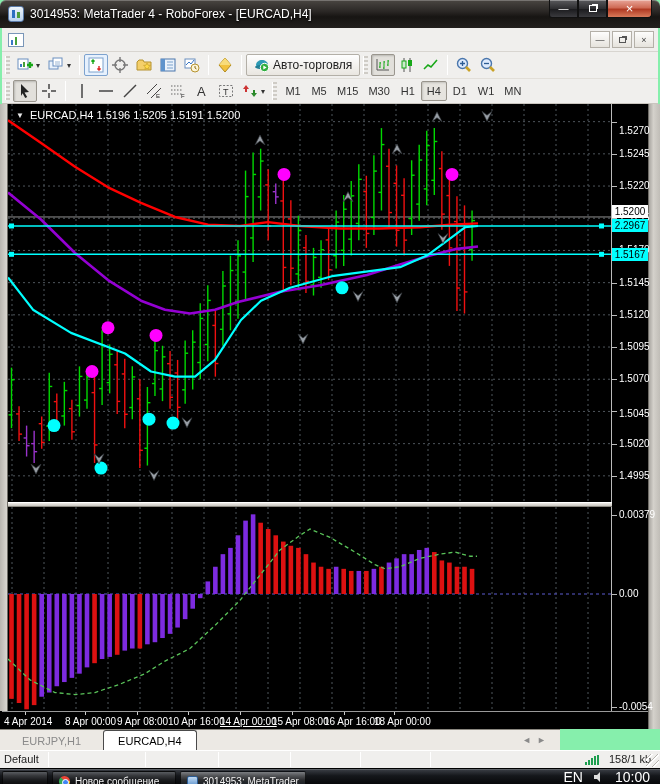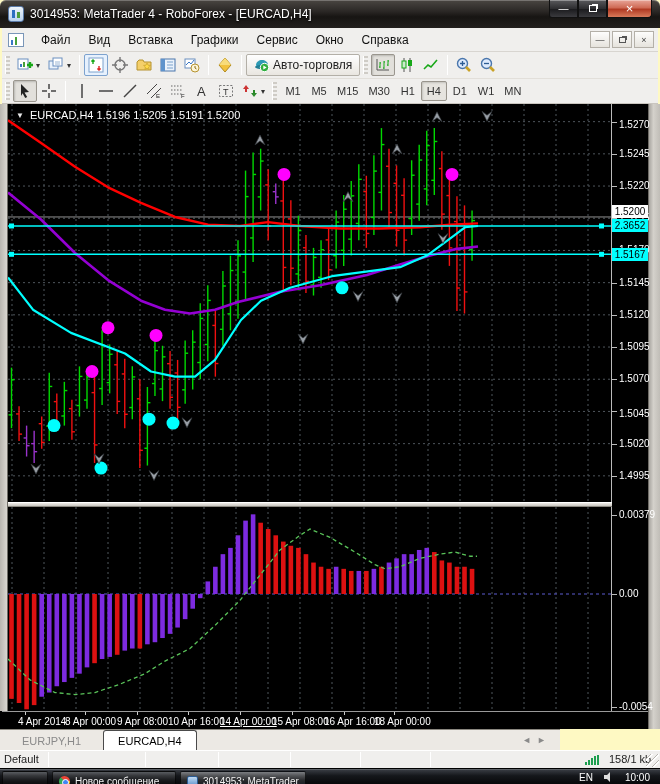--- a/index.html
+++ b/index.html
@@ -1,17 +1,17 @@
 <!DOCTYPE html>
 <html><head>
 <meta charset="utf-8">
 <style>
   html,body{margin:0;padding:0;background:#555;}
   *{box-sizing:border-box;font-family:"Liberation Sans",sans-serif;}
-  .screen{position:relative;width:660px;height:784px;overflow:hidden;background:#fef9c3;}
+  .screen{position:relative;width:660px;height:784px;overflow:hidden;background:#86efac;}
 
   
   .titlebar{position:absolute;left:0;top:0;width:660px;height:28px;
     background:linear-gradient(#4a4642 0%,#2b2826 40%,#171513 60%,#23201e 100%);
     border-radius:6px 6px 0 0;display:flex;align-items:center;box-shadow:inset 0 1px 0 rgba(255,255,255,.25);}
   .app-icon{width:16px;height:16px;margin:0 6px 0 8px;border-radius:3px;
     background:linear-gradient(#eef4fb,#b9d2ee);border:1px solid #5a7aa8;position:relative;}
   .app-icon:before{content:"";position:absolute;left:3px;top:3px;width:3px;height:8px;background:#2d6fc0;}
   .app-icon:after{content:"";position:absolute;left:8px;top:5px;width:3px;height:6px;background:#4d9e3b;}
   .title-text{color:#fff;font-size:12px;text-shadow:0 1px 2px #000;white-space:nowrap;}
@@ -94,21 +94,21 @@
   .taskbar{position:absolute;left:0;top:768px;width:660px;height:16px;overflow:hidden;
     background:linear-gradient(#3c4047,#15171b 45%,#07080a);border-top:1px solid #000;box-shadow:inset 0 1px 0 rgba(255,255,255,.18);}
   .tk-btn{position:absolute;top:2px;height:20px;border-radius:2px;border:1px solid rgba(0,0,0,.7);
     background:linear-gradient(rgba(255,255,255,.22),rgba(255,255,255,.05) 45%,rgba(0,0,0,.25));
     display:flex;align-items:center;gap:5px;padding:0 6px;color:#f2f2f2;font-size:10px;white-space:nowrap;overflow:hidden;}
   .tk-btn.activeb{background:linear-gradient(rgba(255,255,255,.38),rgba(255,255,255,.12) 45%,rgba(40,60,90,.35));}
   .chrome-ic{width:11px;height:11px;border-radius:50%;flex:none;
     background:conic-gradient(from -40deg,#ea4335 0 120deg,#fbbc05 0 240deg,#34a853 0 360deg);position:relative;}
   .chrome-ic:before{content:"";position:absolute;left:3px;top:3px;width:5px;height:5px;border-radius:50%;background:#4285f4;border:1px solid #fff;}
   .mt-ic{width:11px;height:11px;flex:none;border-radius:2px;background:linear-gradient(#bfd8f2,#5e93cc);border:1px solid #2c5c94;}
-  .tray{position:absolute;right:0;top:0;height:16px;display:flex;align-items:center;gap:10px;color:#fff;font-size:10px;padding-right:10px;}
+  .tray{position:absolute;right:0;top:0;height:16px;display:flex;align-items:center;gap:10px;color:#fff;font-size:14px;padding-right:10px;}
 </style>
 </head>
 <body>
 
 <div class="screen">
 
   <div class="titlebar">
     <div class="app-icon"></div>
     <span class="title-text">3014953: MetaTrader 4 - RoboForex - [EURCAD,H4]</span>
     <div class="winbtns">
@@ -119,29 +119,20 @@
           <span class="restore-glyph"></span>
         </div>
       <div class="wbtn close">
           <span style="font-size:13px;">×</span>
         </div>
     </div>
   </div>
 
   <div class="menubar">
     <div class="menu-chart-ic"></div>
-    <div id="menu-items" style="display:flex;">
-        <div class="menu-item">Файл</div>
-        <div class="menu-item">Вид</div>
-        <div class="menu-item">Вставка</div>
-        <div class="menu-item">Графики</div>
-        <div class="menu-item">Сервис</div>
-        <div class="menu-item">Окно</div>
-        <div class="menu-item">Справка</div>
-      </div>
     <div class="mdibtns">
       <div class="mdibtn">
           <span>—</span>
         </div>
       <div class="mdibtn">
           <span class="mdi-restore"></span>
         </div>
       <div class="mdibtn">
           <span>×</span>
         </div>
@@ -681,21 +672,21 @@
       </svg>
     <div class="pane-divider"></div>
     <div class="side-strip left"></div>
     <div class="side-strip rightS"></div>
     <div class="chart-header">
       <span class="tri">▼</span>
       <span>EURCAD,H4  1.5196 1.5205 1.5191 1.5200</span>
     </div>
     <div class="price-axis" id="price-axis">
         <div class="pa-tick" style="top: 17.6455px;"></div>
-        <div class="pa-label" style="top: 15px; text-align: center;">1.5270</div>
+        <div class="pa-label" style="top: 21px; text-align: center;">1.5270</div>
         <div class="pa-tick" style="top: 49.8454px;"></div>
         <div class="pa-label" style="top: 43.8454px;">1.5245</div>
         <div class="pa-tick" style="top: 82.0453px;"></div>
         <div class="pa-label" style="top: 76.0453px;">1.5220</div>
         <div class="pa-tick" style="top: 114.245px;"></div>
         <div class="pa-label" style="top: 108.245px;">1.5195</div>
         <div class="pa-tick" style="top: 146.445px;"></div>
         <div class="pa-label" style="top: 140.445px;">1.5170</div>
         <div class="pa-tick" style="top: 178.645px;"></div>
         <div class="pa-label" style="top: 172.645px;">1.5145</div>
@@ -705,31 +696,31 @@
         <div class="pa-label" style="top: 237.045px;">1.5095</div>
         <div class="pa-tick" style="top: 275.245px;"></div>
         <div class="pa-label" style="top: 269.245px;">1.5070</div>
         <div class="pa-tick" style="top: 307.445px;"></div>
         <div class="pa-label" style="top: 304px;">1.5045</div>
         <div class="pa-tick" style="top: 339.645px;"></div>
         <div class="pa-label" style="top: 333.645px;">1.5020</div>
         <div class="pa-tick" style="top: 371.844px;"></div>
         <div class="pa-label" style="top: 365.844px;">1.4995</div>
         <div class="pa-box white" style="top: 101.305px;">1.5200</div>
-        <div class="pa-box cyanb" style="top: 115.473px;">2.3652</div>
+        <div class="pa-box cyanb" style="top: 115.473px;">2.2967</div>
         <div class="pa-box cyanb" style="top: 143.809px;">1.5167</div>
         <div class="pa-label" style="top: 404.545px;">0.00379</div>
         <div class="pa-tick" style="top: 410.545px;"></div>
         <div class="pa-label" style="top: 484px;">0.00</div>
         <div class="pa-tick" style="top: 490px;"></div>
         <div class="pa-label" style="top: 597.208px;">-0.0054</div>
         <div class="pa-tick" style="top: 603.208px;"></div>
       </div>
     <div class="date-axis" id="date-axis">
-        <div class="date-label" style="left: 16px; text-align: right;">4 Apr 2014</div>
+        <div class="date-label" style="left: 2px; text-align: right;">4 Apr 2014</div>
         <div class="date-tick" style="left: 23px;"></div>
         <div class="date-label" style="left: 63px;">8 Apr 00:00</div>
         <div class="date-tick" style="left: 83px;"></div>
         <div class="date-label" style="left: 115px;">9 Apr 08:00</div>
         <div class="date-tick" style="left: 135px;"></div>
         <div class="date-label" style="left: 166px;">10 Apr 16:00</div>
         <div class="date-tick" style="left: 186px;"></div>
         <div class="date-label" style="left: 218px; text-decoration: underline;">14 Apr 00:00</div>
         <div class="date-tick" style="left: 238px;"></div>
         <div class="date-label" style="left: 270px;">15 Apr 08:00</div>

